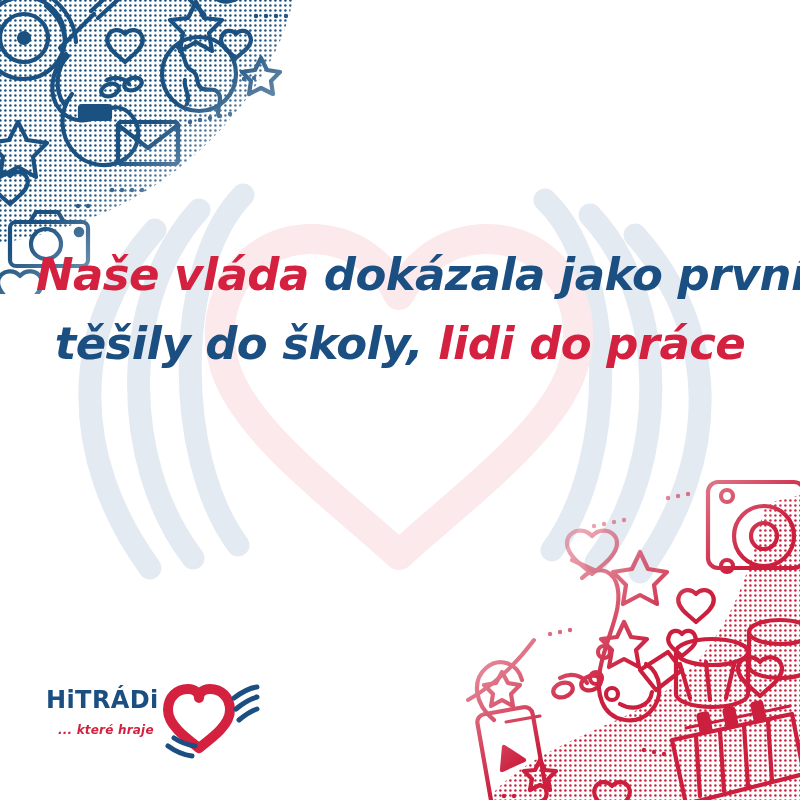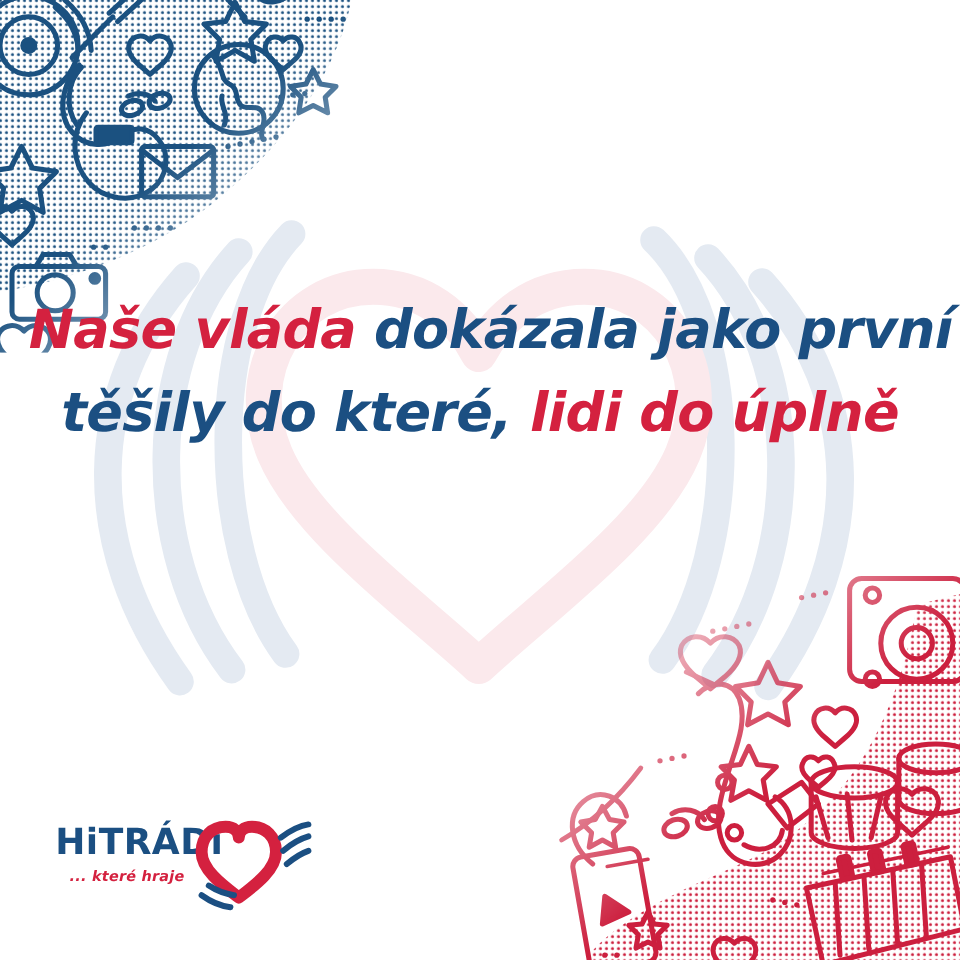--- a/index.html
+++ b/index.html
@@ -30,21 +30,21 @@
   #pattern-top-left{left:-6px;top:-6px;width:340px;height:300px;}
   #pattern-bottom-right{right:-4px;bottom:-4px;width:360px;height:330px;}
 
   
   #quote{
     position:absolute;
     z-index:4;
     left:0;right:0;
     top:240px;
     text-align:center;
-    padding:0 24px;
+    padding:0 36px;
     box-sizing:border-box;
   }
   .quote-line{
     font-family:"DejaVu Sans",sans-serif;
     font-style:italic;
     font-weight:700;
     font-size:45px;
     line-height:69px;
     letter-spacing:-0.6px;
     white-space:nowrap;
@@ -61,21 +61,21 @@
     left:46px;
     bottom:38px;
     width:220px;
     height:84px;
   }
   #logo-wordmark{
     position:absolute;
     left:0;top:10px;
     font-family:"DejaVu Sans",sans-serif;
     font-weight:700;
-    font-size:30px;
+    font-size:24px;
     letter-spacing:0.4px;
     color:#1b4f82;
     line-height:1;
   }
   #logo-tagline{
     position:absolute;
     left:12px;top:46px;
     font-family:"DejaVu Sans",sans-serif;
     font-style:italic;
     font-weight:700;
@@ -305,21 +305,21 @@
   </svg>
 
   <div id="quote">
 
     <div class="quote-line">
       <span class="seg seg-red">Naše vláda</span><span class="seg seg-blue"> dokázala jako první</span>
     </div>
 
 
     <div class="quote-line">
-      <span class="seg seg-blue">těšily do které, </span><span class="seg seg-red">lidi do úplně</span>
+      <span class="seg seg-blue">těšily do školy, </span><span class="seg seg-red">lidi do práce</span>
     </div>
 
 
   </div>
 
   <div id="logo">
 
     <div id="logo-wordmark">HiTRÁDi</div>
 
     <div id="logo-tagline">... které hraje</div>

